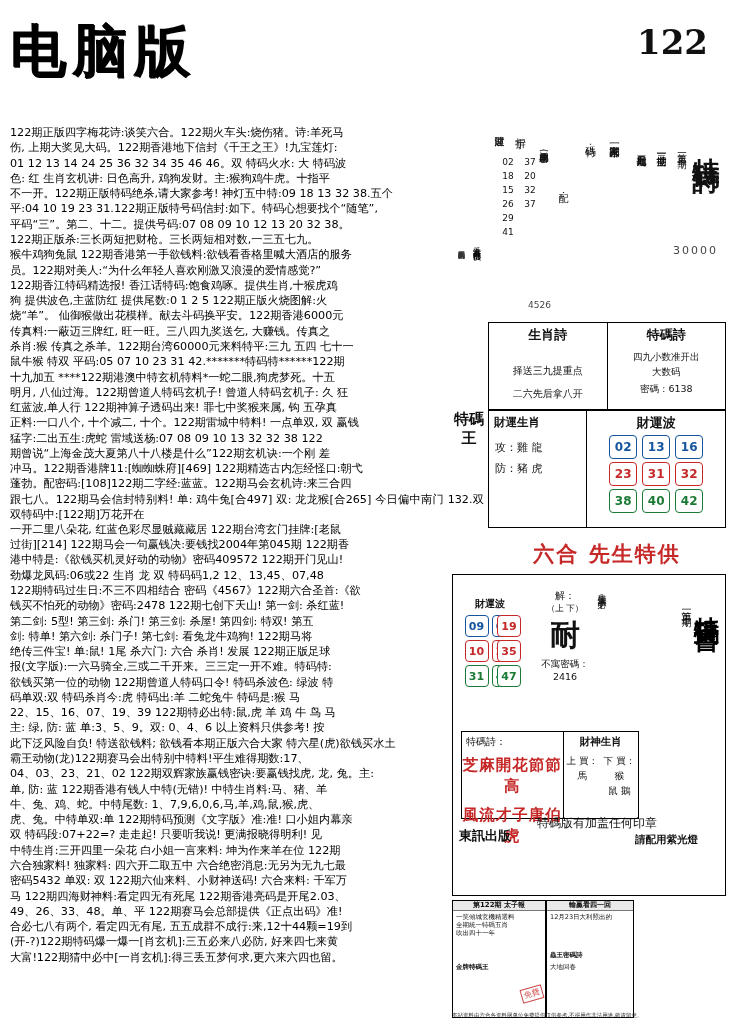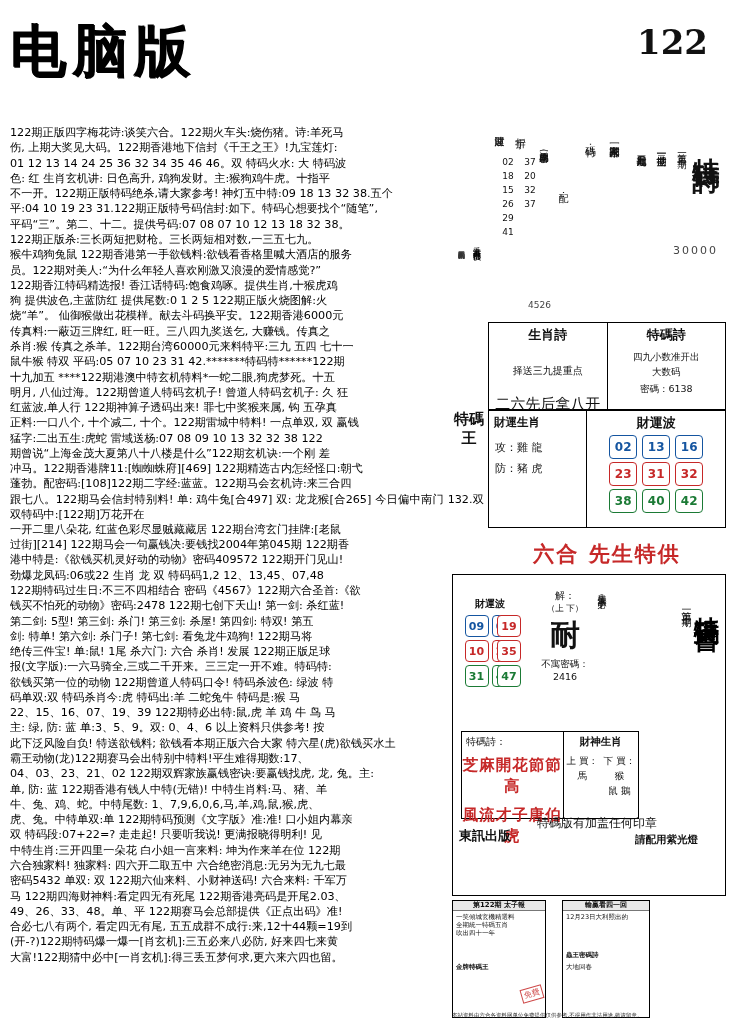--- a/index.html
+++ b/index.html
@@ -74,21 +74,21 @@
     position:absolute;left:64px;top:16px;width:64px;text-align:center;
   }
   .jie-char{font-family:"DejaVu Serif",serif;font-size:30px;font-weight:700;}
   .nodisclose{font-size:9.5px;margin-top:2px;}
 
   .redbig{
     font-family:"DejaVu Serif",serif;font-size:15.5px;font-weight:700;color:#c62828;letter-spacing:1px;
   }
 
   
-  .adrow{position:absolute;left:452px;top:900px;width:274px;height:118px;display:flex;gap:16px;}
+  .adrow{position:absolute;left:452px;top:900px;width:274px;height:118px;display:flex;gap:0;}
   .ad{border:1px solid #000;background:#fff;position:relative;overflow:hidden;font-size:6.5px;line-height:1.25;}
   .ad .adhead{background:#e9e9e9;text-align:center;font-size:7px;font-weight:700;border-bottom:1px solid #777;}
   .stamp{
     position:absolute;right:2px;bottom:16px;color:#c62828;border:1.5px solid #c62828;
     font-size:8px;padding:1px 2px;transform:rotate(-16deg);opacity:.85;
   }
   .tiny{font-size:6px;line-height:1.2;}
   .footline{position:absolute;left:452px;top:1012px;width:278px;font-size:5.5px;color:#333;}
 </style>
 </head>
@@ -101,21 +101,21 @@
   </div>
   <div class="pageno">122</div>
 
   <div class="bodytext">
     <p>122期正版四字梅花诗:谈笑六合。122期火车头:烧伤猪。诗:羊死马</p>
     <p>伤, 上期大奖见大码。122期香港地下信封《千王之王》!九宝莲灯:</p>
     <p>01 12 13 14 24 25 36 32 34 35 46 46。双 特码火水: 大 特码波</p>
     <p>色: 红 生肖玄机讲: 日色高升, 鸡狗发财。主:猴狗鸡牛虎。十指平</p>
     <p>不一开。122期正版特码绝杀,请大家参考! 神灯五中特:09 18 13 32 38.五个</p>
     <p>平:04 10 19 23 31.122期正版特号码信封:如下。特码心想要找个“随笔”,</p>
-    <p>平码“三”。第二、十二。提供号码:07 08 07 10 12 13 18 32 38。</p>
+    <p>平码“三”。第二、十二。提供号码:07 08 09 10 12 13 20 32 38。</p>
     <p>122期正版杀:三长两短把财枪。三长两短相对数,一三五七九。</p>
     <p>猴牛鸡狗兔鼠 122期香港第一手欲钱料:欲钱看香格里喊大酒店的服务</p>
     <p>员。122期对美人:“为什么年轻人喜欢刚激又浪漫的爱情感觉?”</p>
     <p>122期香江特码精选报! 香江话特码:饱食鸡啄。提供生肖,十猴虎鸡</p>
     <p>狗 提供波色,主蓝防红 提供尾数:0 1 2 5 122期正版火烧图解:火</p>
     <p>烧“羊”。 仙御猴做出花模样。献去斗码换平安。122期香港6000元</p>
     <p>传真料:一蔽迈三牌红, 旺一旺。三八四九奖送乞, 大赚钱。传真之</p>
     <p>杀肖:猴 传真之杀羊。122期台湾60000元来料特平:三九 五四 七十一</p>
     <p>鼠牛猴 特双 平码:05 07 10 23 31 42.*******特码特******122期</p>
     <p>十九加五 ****122期港澳中特玄机特料*一蛇二眼,狗虎梦死。十五</p>
@@ -193,21 +193,21 @@
 
     <div style="position:absolute;right:10px;top:122px;font-size:11px;color:#444;letter-spacing:2px;">30000</div>
     <div style="position:absolute;left:42px;top:178px;font-size:9px;color:#444;">4526</div>
   </div>
 
   <div class="box" style="position:absolute;left:488px;top:322px;width:238px;height:88px;">
     <div class="split" style="height:100%;">
       <div style="flex:1;">
         <div class="inner centre" style="font-size:13px;font-weight:700;padding-top:3px;">生肖詩</div>
         <div class="centre" style="font-size:10px;margin-top:16px;">择送三九提重点</div>
-        <div class="centre" style="font-size:15px;margin-top:17px;">二六先后拿八开</div>
+        <div class="centre" style="font-size:10px;margin-top:9px;">二六先后拿八开</div>
       </div>
       <div class="vline" style="flex:1;">
         <div class="inner centre" style="font-size:13px;font-weight:700;padding-top:3px;">特碼詩</div>
         <div class="centre" style="font-size:9.5px;margin-top:3px;">四九小数准开出</div>
         <div class="centre" style="font-size:9.5px;margin-top:2px;">大数码</div>
         <div class="centre" style="font-size:9.5px;margin-top:4px;">
           <span>密碼：</span><span class="hl">6138</span>
         </div>
       </div>
     </div>

